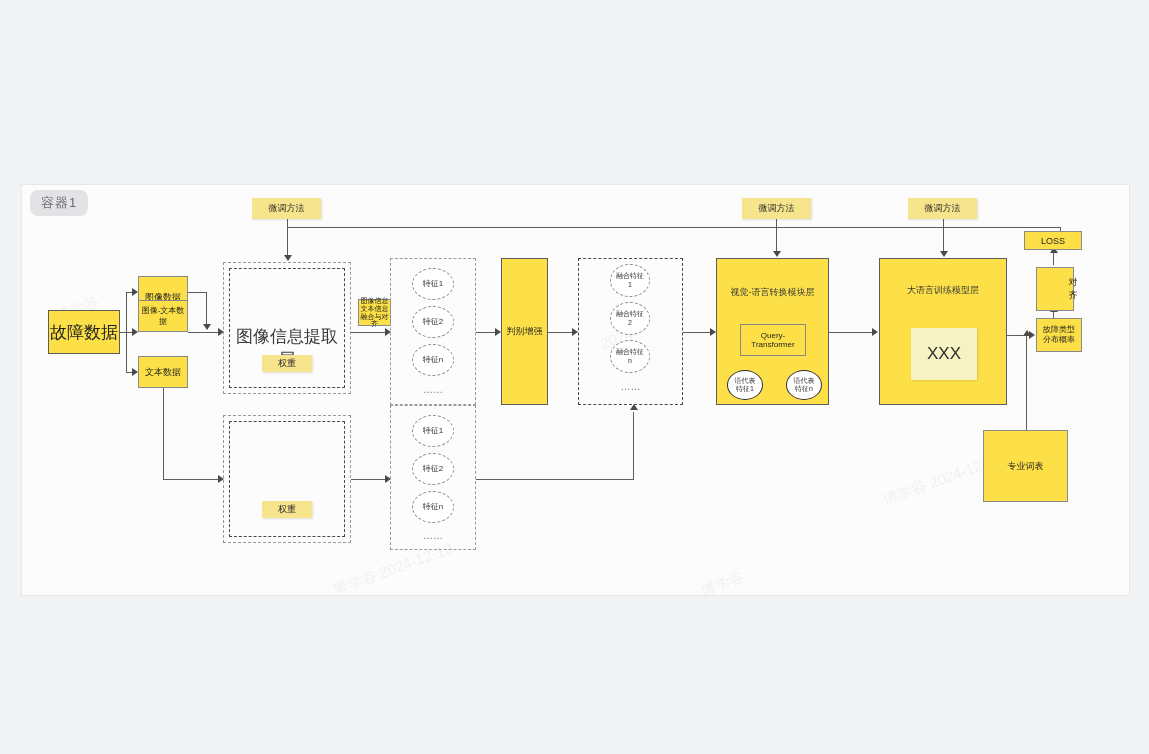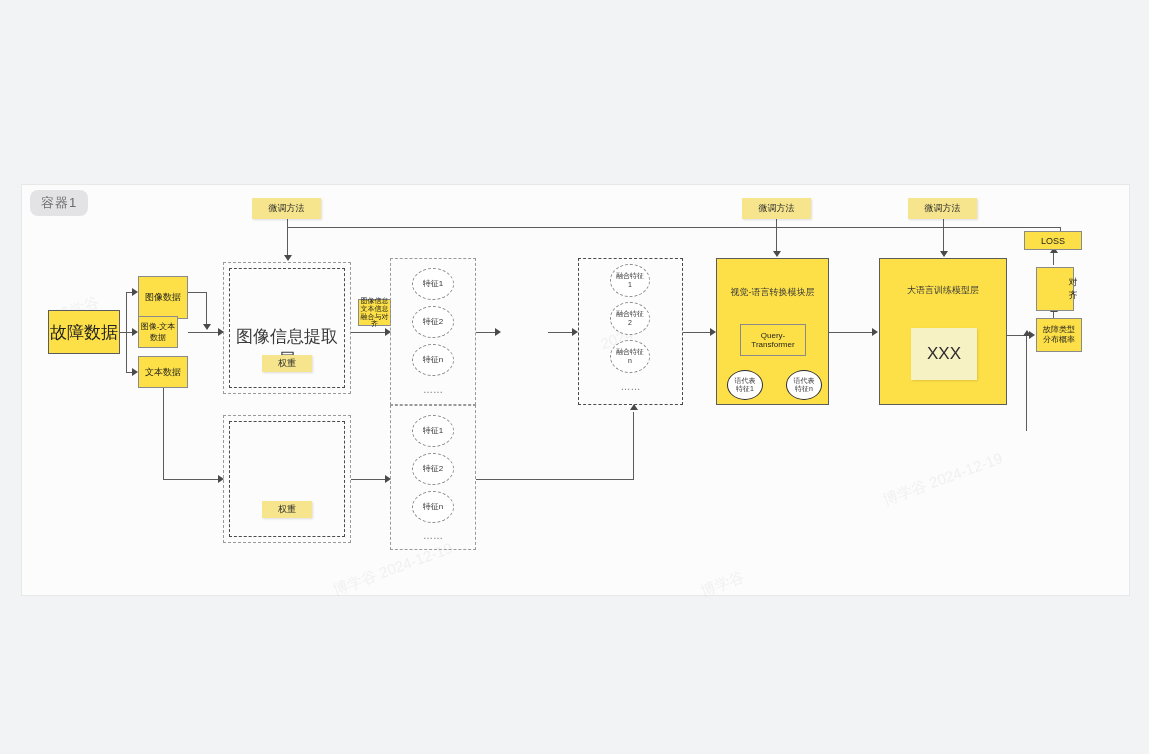--- a/index.html
+++ b/index.html
@@ -100,21 +100,21 @@
   <div class="wm" style="left:880px;top:470px;">博学谷 2024-12-19</div>
   <div class="wm" style="left:700px;top:575px;">博学谷</div>
 
   <div class="sticky t9" style="left:252px;top:198px;width:69px;height:21px;">微调方法</div>
   <div class="sticky t9" style="left:742px;top:198px;width:69px;height:21px;">微调方法</div>
   <div class="sticky t9" style="left:908px;top:198px;width:69px;height:21px;">微调方法</div>
 
   <div class="node t17" style="left:48px;top:310px;width:72px;height:44px;">故障数据</div>
 
   <div class="node thin t9" style="left:138px;top:276px;width:50px;height:43px;">图像数据</div>
-  <div class="node thin t8" style="left:138px;top:316px;width:40px;height:32px;">图像-文本数据</div>
+  <div class="node thin t8" style="left:138px;top:300px;width:50px;height:32px;">图像-文本数据</div>
   <div class="node thin t9" style="left:138px;top:356px;width:50px;height:32px;">文本数据</div>
 
   <div class="ln lh" style="left:120px;top:332px;width:14px;"></div>
   <div class="ln lv" style="left:126px;top:292px;height:80px;"></div>
   <div class="ln lh" style="left:126px;top:292px;width:8px;"></div>
   <div class="ln lh" style="left:126px;top:332px;width:8px;"></div>
   <div class="ln lh" style="left:126px;top:372px;width:8px;"></div>
   <div class="arw arw-r" style="left:132px;top:288px;"></div>
   <div class="arw arw-r" style="left:132px;top:328px;"></div>
   <div class="arw arw-r" style="left:132px;top:368px;"></div>
@@ -161,20 +161,21 @@
 
   <div class="node dashed-outer" style="left:390px;top:405px;width:86px;height:145px;"></div>
   <div class="circle t8" style="left:412px;top:415px;width:42px;height:32px;">特征1</div>
   <div class="circle t8" style="left:412px;top:453px;width:42px;height:32px;">特征2</div>
   <div class="circle t8" style="left:412px;top:491px;width:42px;height:32px;">特征n</div>
   <div class="lbl-top t10" style="left:390px;top:530px;width:86px;color:#777;">……</div>
 
   <div class="ln lh" style="left:476px;top:332px;width:22px;"></div>
   <div class="arw arw-r" style="left:495px;top:328px;"></div>
 
+  <div class="node t9" style="left:501px;top:258px;width:47px;height:147px;">判别增强</div>
 
   <div class="ln lh" style="left:548px;top:332px;width:27px;"></div>
   <div class="arw arw-r" style="left:572px;top:328px;"></div>
 
   <div class="node dashed" style="left:578px;top:258px;width:105px;height:147px;"></div>
   <div class="circle t7" style="left:610px;top:264px;width:40px;height:33px;flex-direction:column;">
     <span style="display:block;max-width:30px;">融合特征1</span>
   </div>
   <div class="circle t7" style="left:610px;top:302px;width:40px;height:33px;flex-direction:column;">
     <span style="display:block;max-width:30px;">融合特征2</span>
@@ -232,16 +233,17 @@
   </div>
 
   <div class="ln lv" style="left:1053px;top:311px;height:9px;"></div>
   <div class="arw arw-u" style="left:1050px;top:306px;"></div>
   <div class="ln lv" style="left:1053px;top:252px;height:13px;"></div>
   <div class="arw arw-u" style="left:1050px;top:247px;"></div>
 
   <div class="ln lh" style="left:1007px;top:335px;width:24px;"></div>
   <div class="arw arw-r" style="left:1029px;top:331px;"></div>
 
+  <div class="node thin t9" style="left:983px;top:430px;width:85px;height:72px;">专业词表</div>
   <div class="ln lv" style="left:1026px;top:335px;height:96px;"></div>
   <div class="arw arw-u" style="left:1023px;top:330px;"></div>
 
 </div>
 
 </body></html>

